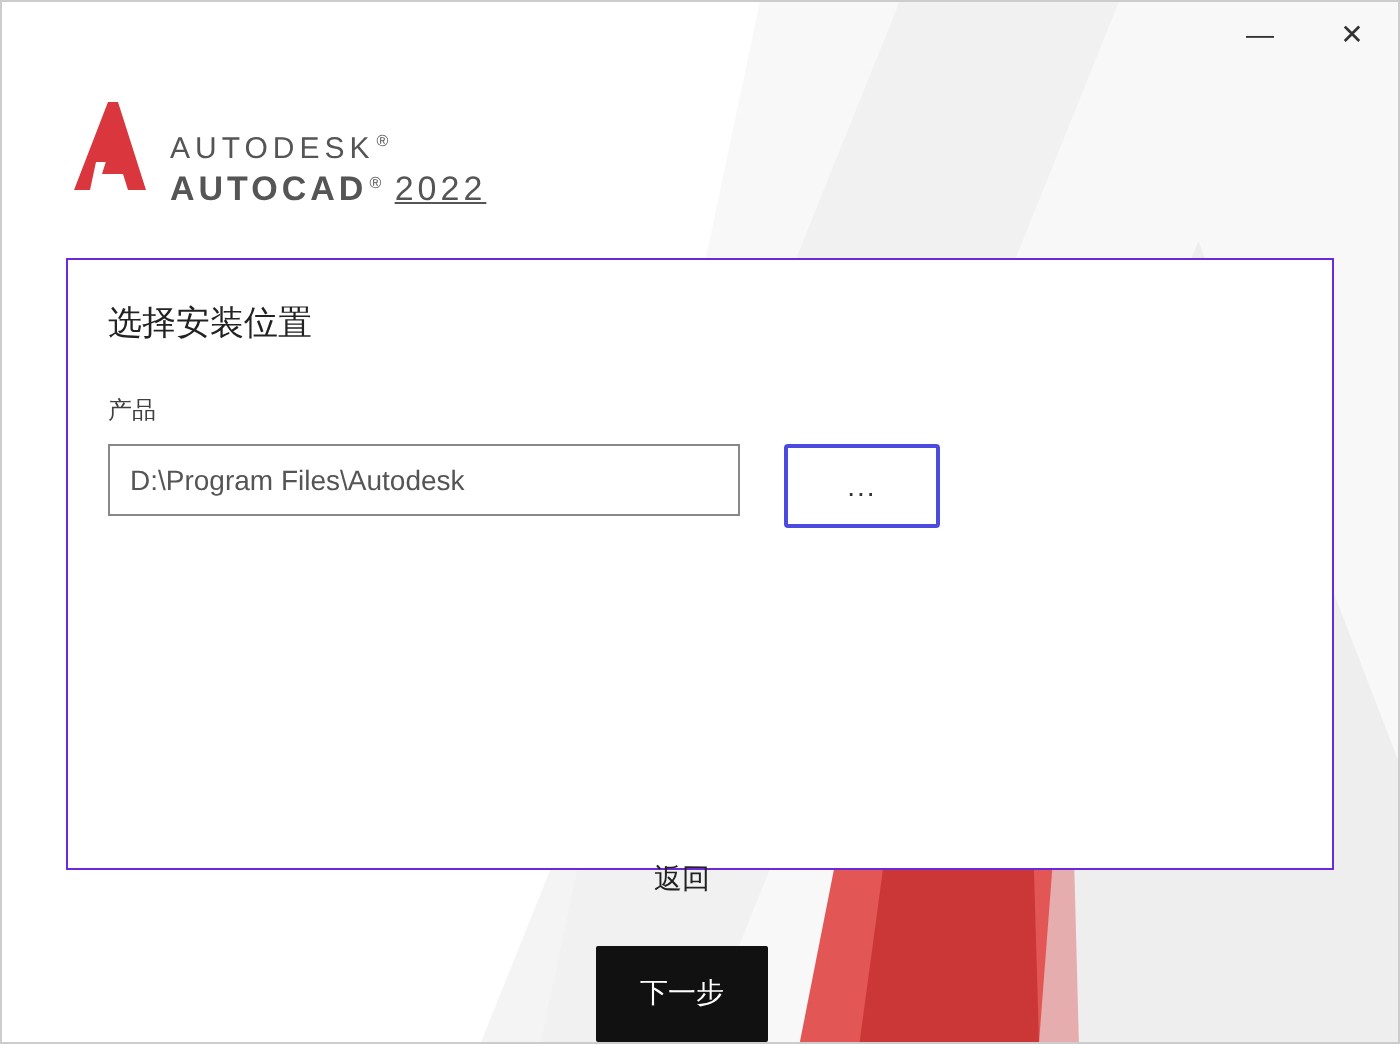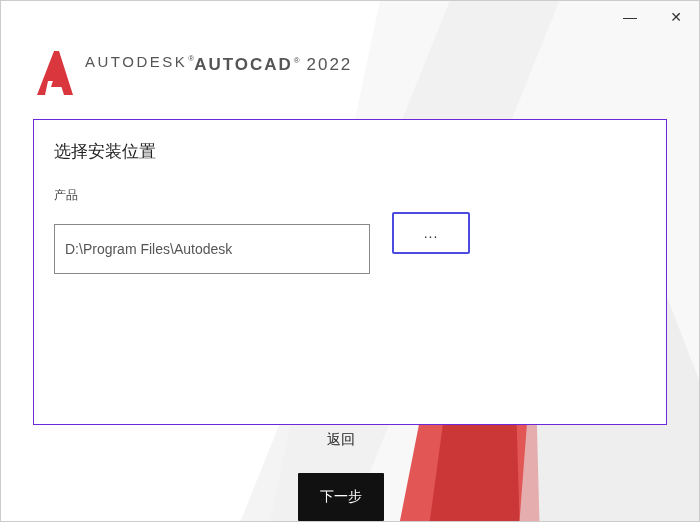--- a/index.html
+++ b/index.html
@@ -43,39 +43,39 @@
       z-index: 2;
     }
     .logo-a {
       width: 36px;
       height: 44px;
       margin-right: 12px;
       flex-shrink: 0;
     }
     .brand-text {
       display: flex;
-      flex-direction: row;
+      flex-direction: column;
       justify-content: center;
       color: #555;
       letter-spacing: 1px;
       line-height: 1.15;
-      margin-top: 2px;
+      margin-top: 15px;
     }
     .brand-line1 {
       font-size: 15px;
       font-weight: 500;
       letter-spacing: 2.5px;
     }
     .brand-line2 {
       font-size: 17px;
       letter-spacing: 2px;
       margin-top: 2px;
     }
     .brand-line2 .bold { font-weight: 700; }
-    .brand-line2 .year { font-weight: 400; }
+    .brand-line2 .year { font-weight: 400; text-decoration: underline; }
     .tm {
       font-size: 8px;
       vertical-align: super;
       letter-spacing: 0;
       margin-left: 1px;
     }
     .card {
       position: relative;
       z-index: 2;
       margin: 20px 32px 0 32px;
@@ -95,28 +95,27 @@
       color: #404040;
       margin-bottom: 8px;
     }
     .path-row {
       display: flex;
       align-items: stretch;
       gap: 22px;
     }
     .path-input {
       width: 316px;
-      height: 50px;
+      height: 36px;
       border: 1px solid #888;
       padding: 0 10px;
       font-size: 14px;
       color: #555;
       outline: none;
       font-family: inherit;
-      margin-top: 12px;
     }
     .browse-btn {
       width: 78px;
       height: 42px;
       border: 2px solid #4b4bdf;
       background: #fff;
       color: #333;
       font-size: 14px;
       display: flex;
       align-items: center;

